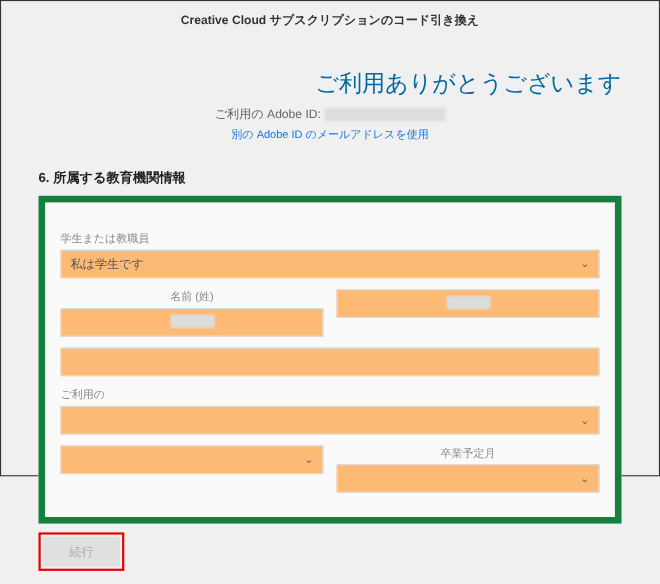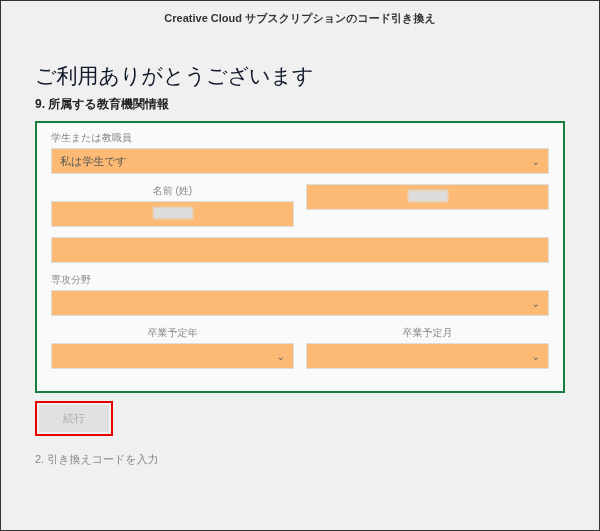--- a/index.html
+++ b/index.html
@@ -6,39 +6,39 @@
     body {
       font-family: -apple-system, BlinkMacSystemFont, "Segoe UI", "Hiragino Sans", "Hiragino Kaku Gothic ProN", Meiryo, sans-serif;
       background: #f0f0f0;
       width: 600px;
       height: 531px;
       overflow: hidden;
     }
     .outer {
       border: 1px solid #333;
       width: 600px;
-      height: 531px;
+      height: 433px;
       background: #f0f0f0;
       position: relative;
     }
     .header-title {
       text-align: center;
       font-size: 11px;
       font-weight: bold;
       color: #333;
       padding: 10px 0;
     }
     .main {
       padding: 8px 34px 0 34px;
     }
     .thanks {
-      text-align: left;
+      text-align: right;
       font-size: 21px;
       font-weight: 300;
-      color: #0f172a;
+      color: #0369a1;
       margin: 18px 0 6px 0;
     }
     .id-line {
       text-align: center;
       font-size: 11px;
       color: #666;
       margin-bottom: 4px;
     }
     .id-blur {
       display: inline-block;
@@ -60,22 +60,22 @@
       font-weight: bold;
       color: #222;
       margin-bottom: 8px;
     }
     .later-h {
       font-size: 11px;
       color: #888;
       margin: 16px 0 0 0;
     }
     .redbox {
-      border: 2px solid #15803d;
-      padding: 8px 14px 12px 14px;
+      border: 6px solid #15803d;
+      padding: 26px 14px 12px 14px;
       background: #fafafa;
     }
     .fld-label {
       font-size: 10px;
       color: #888;
       margin-bottom: 3px;
       display: block;
     }
     .fld-group { margin-bottom: 10px; }
     .input, .select {
@@ -128,23 +128,28 @@
   </style>
 </head>
 <body>
 
 <div class="outer">
   <div class="header-title">Creative Cloud サブスクリプションのコード引き換え</div>
 
   <div class="main">
     <div class="thanks">ご利用ありがとうございます</div>
 
-
-
-    <div class="section-h">9. 所属する教育機関情報</div>
+    <div class="id-line">
+      <span>ご利用の Adobe ID: </span>
+      <span class="id-blur"></span>
+    </div>
+
+    <div class="other-id">別の Adobe ID のメールアドレスを使用</div>
+
+    <div class="section-h">6. 所属する教育機関情報</div>
 
     <div class="redbox">
       <div class="fld-group">
         <span class="fld-label">学生または教職員</span>
         <div class="select">
           <span>私は学生です</span>
           <span class="chev">⌄</span>
         </div>
       </div>
 
@@ -156,30 +161,29 @@
         <div class="col fld-group">
           <div class="input"><span class="blurval"></span></div>
         </div>
       </div>
 
       <div class="fld-group">
         <div class="input"></div>
       </div>
 
       <div class="fld-group">
-        <span class="fld-label">専攻分野</span>
+        <span class="fld-label">ご利用の</span>
         <div class="select">
           <span></span>
           <span class="chev">⌄</span>
         </div>
       </div>
 
       <div class="row">
         <div class="col fld-group">
-          <span class="fld-label">卒業予定年</span>
           <div class="select">
             <span></span>
             <span class="chev">⌄</span>
           </div>
         </div>
         <div class="col fld-group">
           <span class="fld-label">卒業予定月</span>
           <div class="select">
             <span></span>
             <span class="chev">⌄</span>

